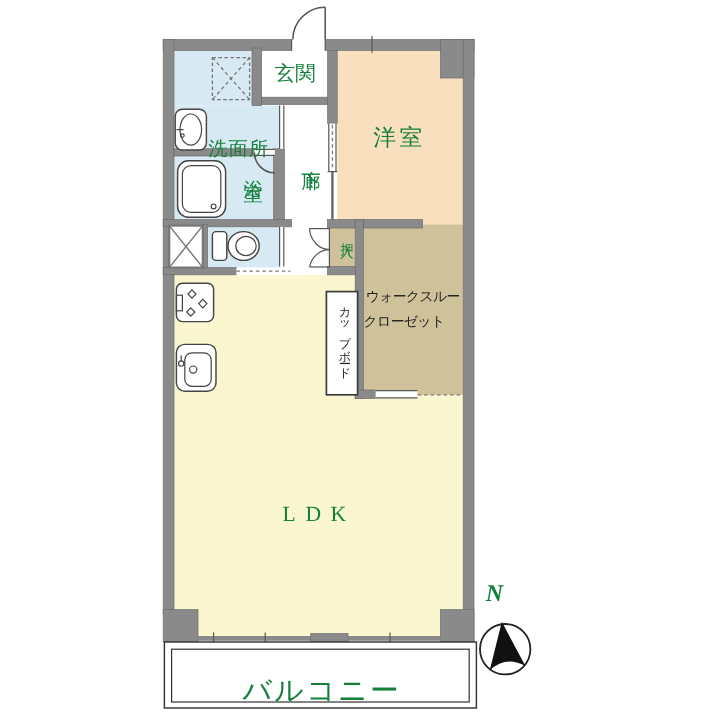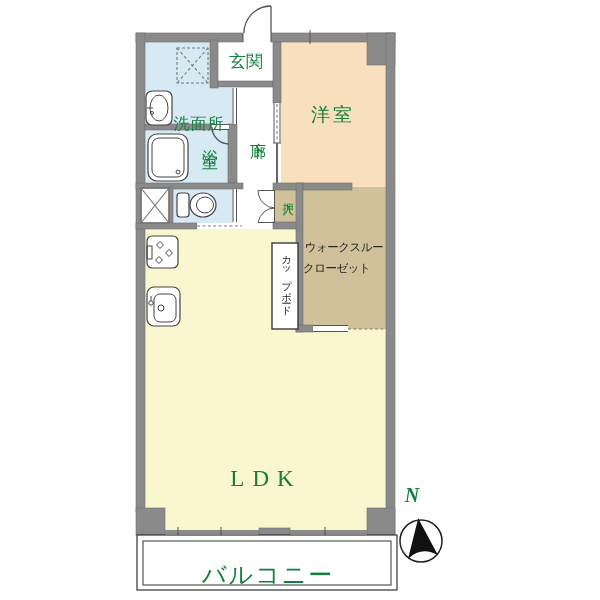--- a/index.html
+++ b/index.html
@@ -190,16 +190,16 @@
 
   <div class="lbl c" style="left:221px;top:50px;width:50px;font-size:17px;">玄関</div>
   <div class="lbl c" style="left:166px;top:114px;width:66px;font-size:16px;letter-spacing:1px;">洗面所</div>
   <div class="lbl v" style="left:199px;top:137px;font-size:16px;letter-spacing:3px;">浴室</div>
   <div class="lbl v" style="left:247px;top:129px;font-size:16px;letter-spacing:3px;">廊下</div>
   <div class="lbl c" style="left:299px;top:102px;width:68px;font-size:19px;letter-spacing:3px;">洋室</div>
   <div class="lbl v" style="left:280px;top:194px;font-size:11px;letter-spacing:1px;">押入</div>
   <div class="lbl c sans" style="left:303px;top:240px;width:82px;font-size:11.5px;letter-spacing:-0.5px;color:#222;">ウォークスルー</div>
   <div class="lbl c sans" style="left:303px;top:261px;width:64px;font-size:11.5px;letter-spacing:-0.5px;color:#222;">クローゼット</div>
   <div class="lbl v" style="left:279px;top:248px;font-size:10px;letter-spacing:1px;color:#222;">カップボード</div>
-  <div class="lbl c" style="left:196px;top:418px;width:140px;font-size:23px;letter-spacing:8px;margin-top:48px;">LDK</div>
+  <div class="lbl c" style="left:196px;top:418px;width:140px;font-size:18px;letter-spacing:8px;">LDK</div>
   <div class="lbl c" style="left:202px;top:559px;width:130px;font-size:24px;letter-spacing:2px;">バルコニー</div>
   <div class="lbl c" style="left:399px;top:484px;width:26px;font-size:20px;font-style:italic;font-weight:bold;">N</div>
 </div>
 
 </body></html>

